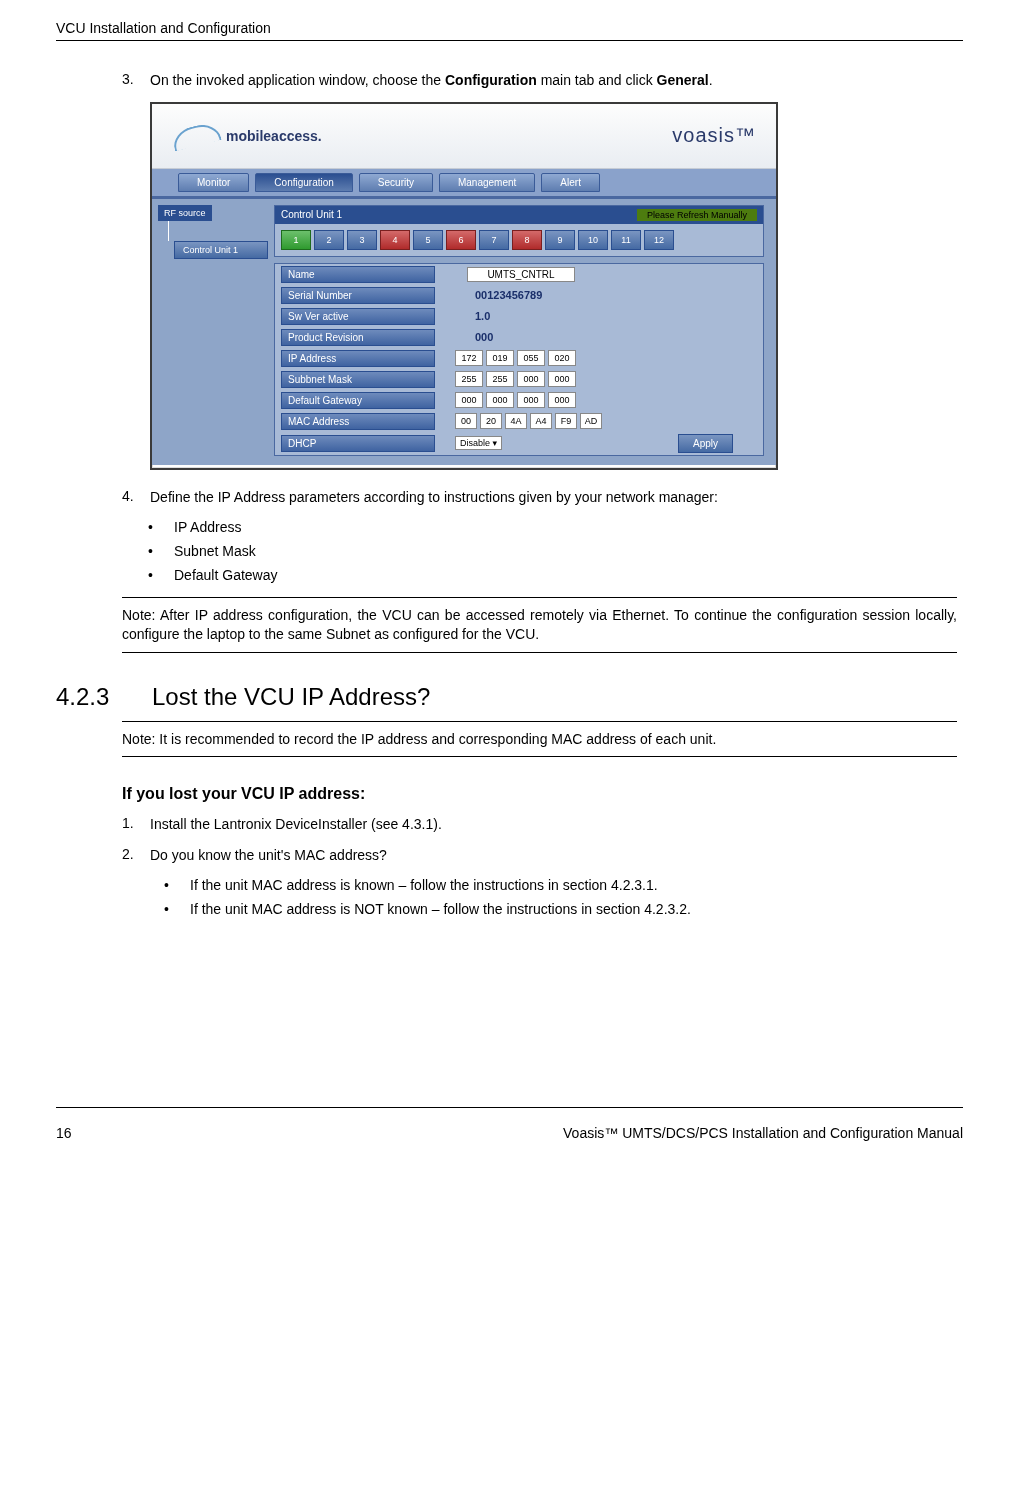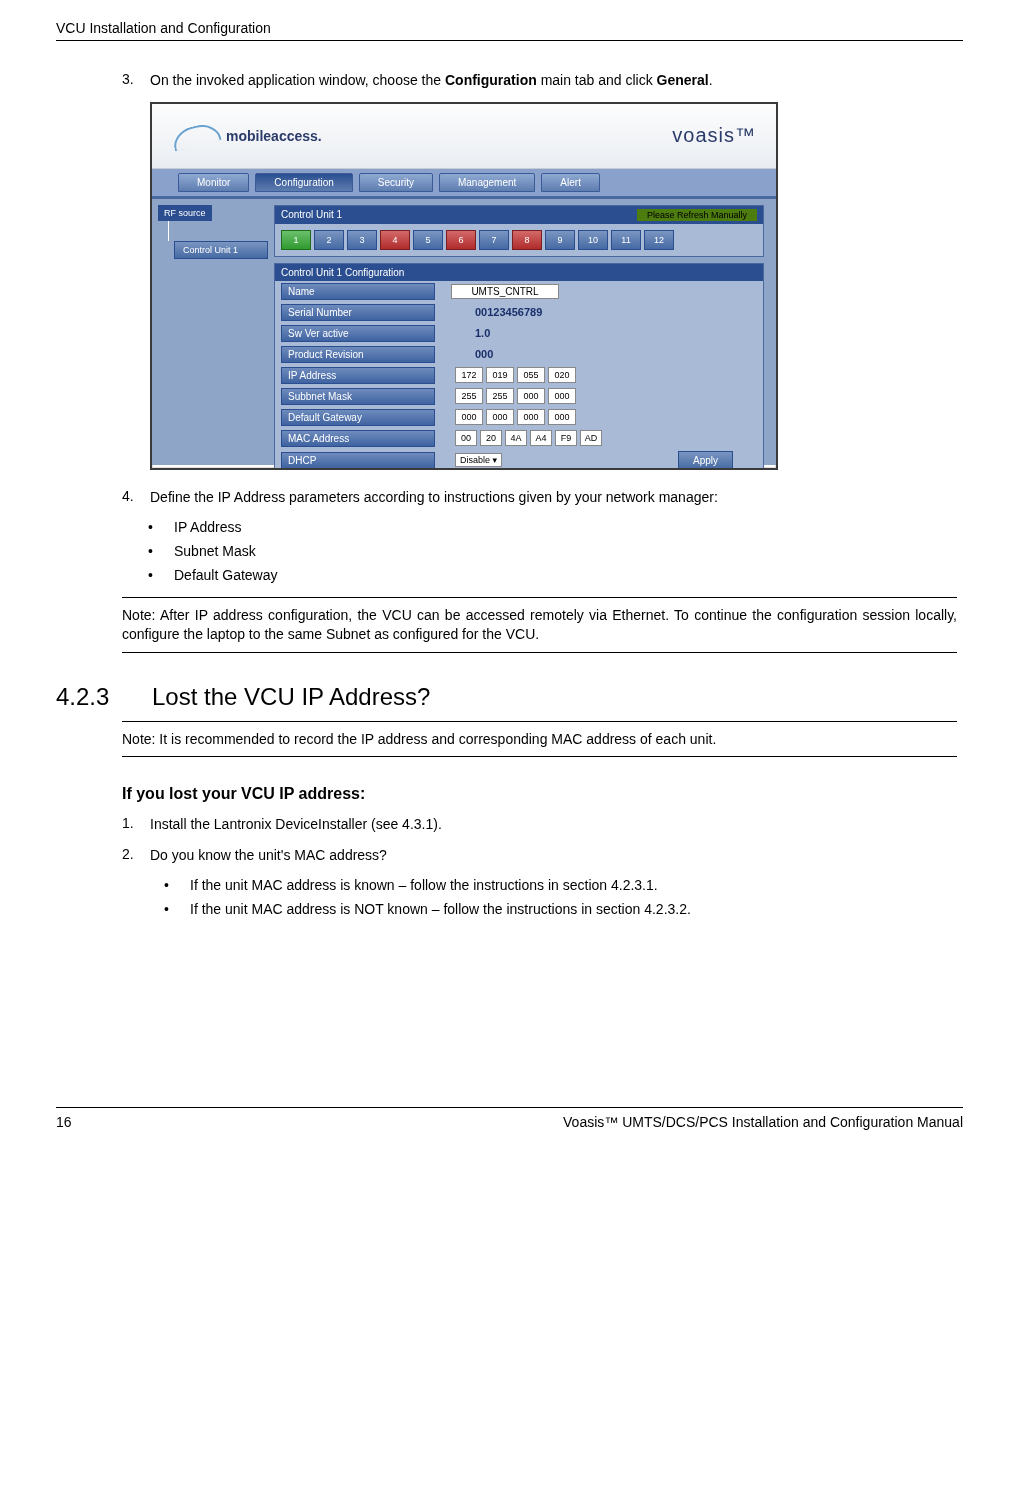--- a/index.html
+++ b/index.html
@@ -78,21 +78,21 @@
     font-weight: bold;
     font-family: Arial, sans-serif;
     font-size: 16px;
     margin: 16px 0 12px 0;
   }
   .footer {
     border-top: 1px solid #000;
     margin-top: 190px;
     display: flex;
     justify-content: space-between;
-    padding-top: 6px;
+    padding-top: 17px;
     font-size: 14px;
   }
 
   
   .shot {
     width: 624px;
     height: 364px;
     border: 2px solid #3a3a3a;
     background: #fff;
     margin-left: 28px;
@@ -233,21 +233,21 @@
     color: #fff;
     padding: 2px 6px;
     font-size: 10px;
     border: 1px solid #2a4e90;
   }
   .fval-white {
     background: #fff;
     color: #000;
     padding: 1px 8px;
     font-size: 10px;
-    margin-left: 16px;
+    margin-left: 32px;
     border: 1px solid #888;
     min-width: 90px;
     text-align: center;
   }
   .fval-blue {
     color: #1a2f6a;
     font-weight: bold;
     font-size: 11px;
     margin-left: 40px;
   }
@@ -334,23 +334,20 @@
               <div class="chip r">6</div>
               <div class="chip">7</div>
               <div class="chip r">8</div>
               <div class="chip">9</div>
               <div class="chip">10</div>
               <div class="chip">11</div>
               <div class="chip">12</div>
             </div>
           </div>
           <div class="panel">
-            <div class="panel-hd">
-                <span>Control Unit 1 Configuration</span>
-              </div>
             <div class="formrow">
                 <div class="flabel">Name</div>
                 <div class="fval-white">UMTS_CNTRL</div>
               </div>
             <div class="formrow">
                 <div class="flabel">Serial Number</div>
                 <div class="fval-blue">00123456789</div>
               </div>
             <div class="formrow">
                 <div class="flabel">Sw Ver active</div>

